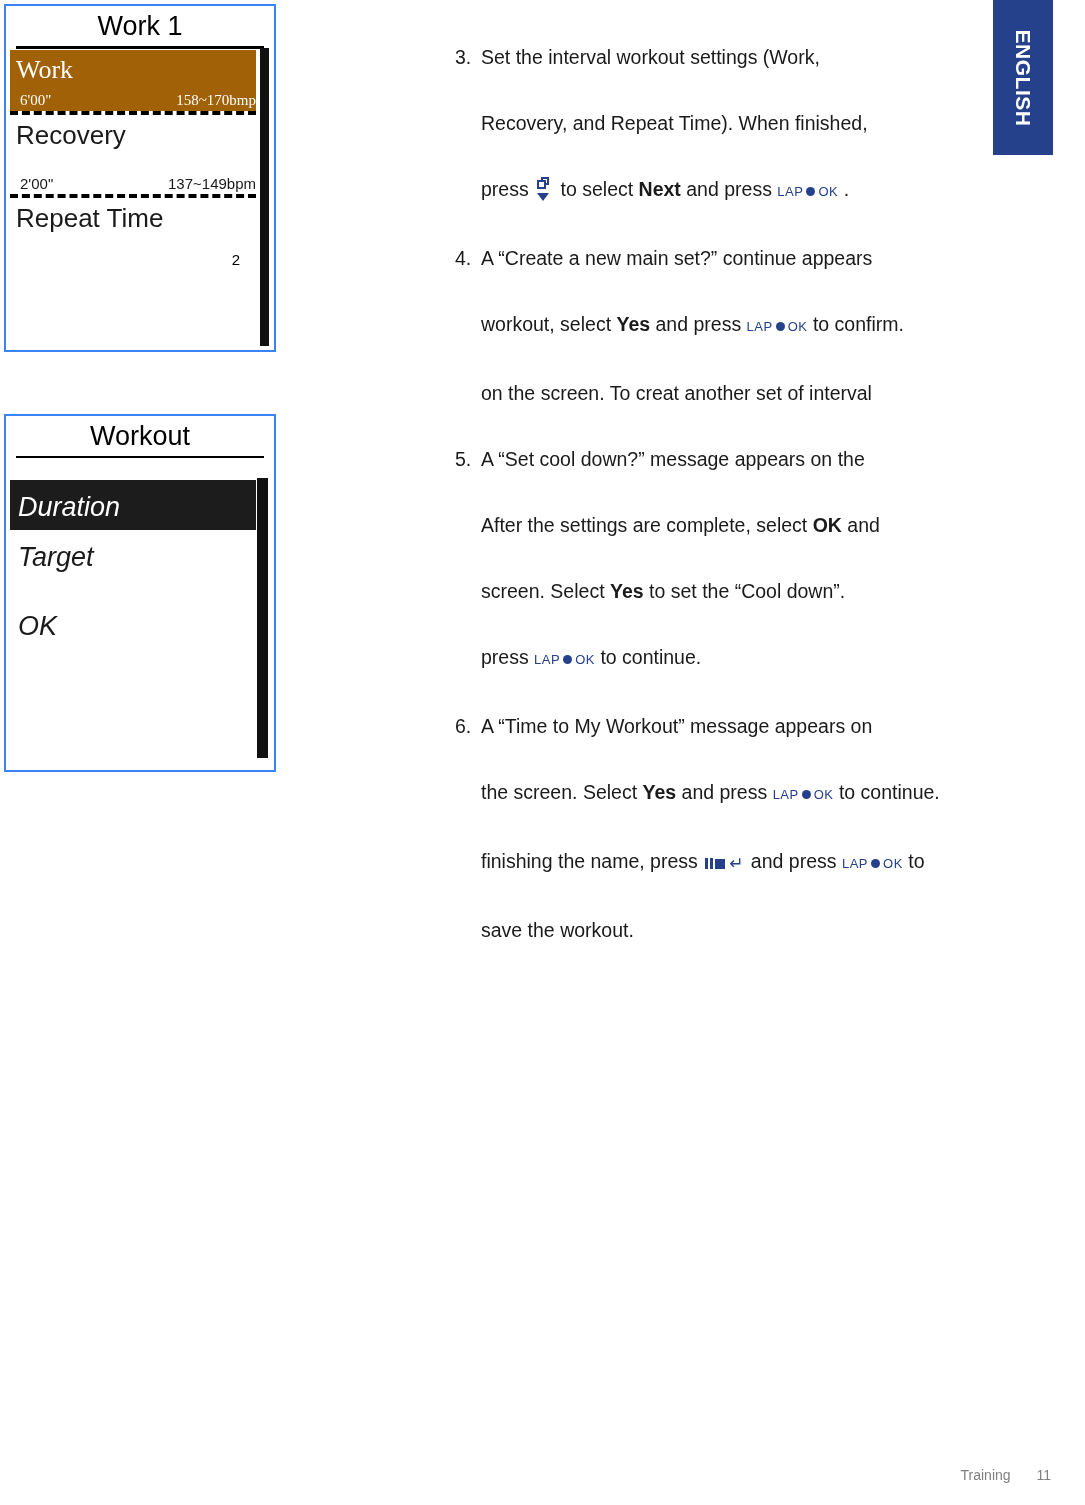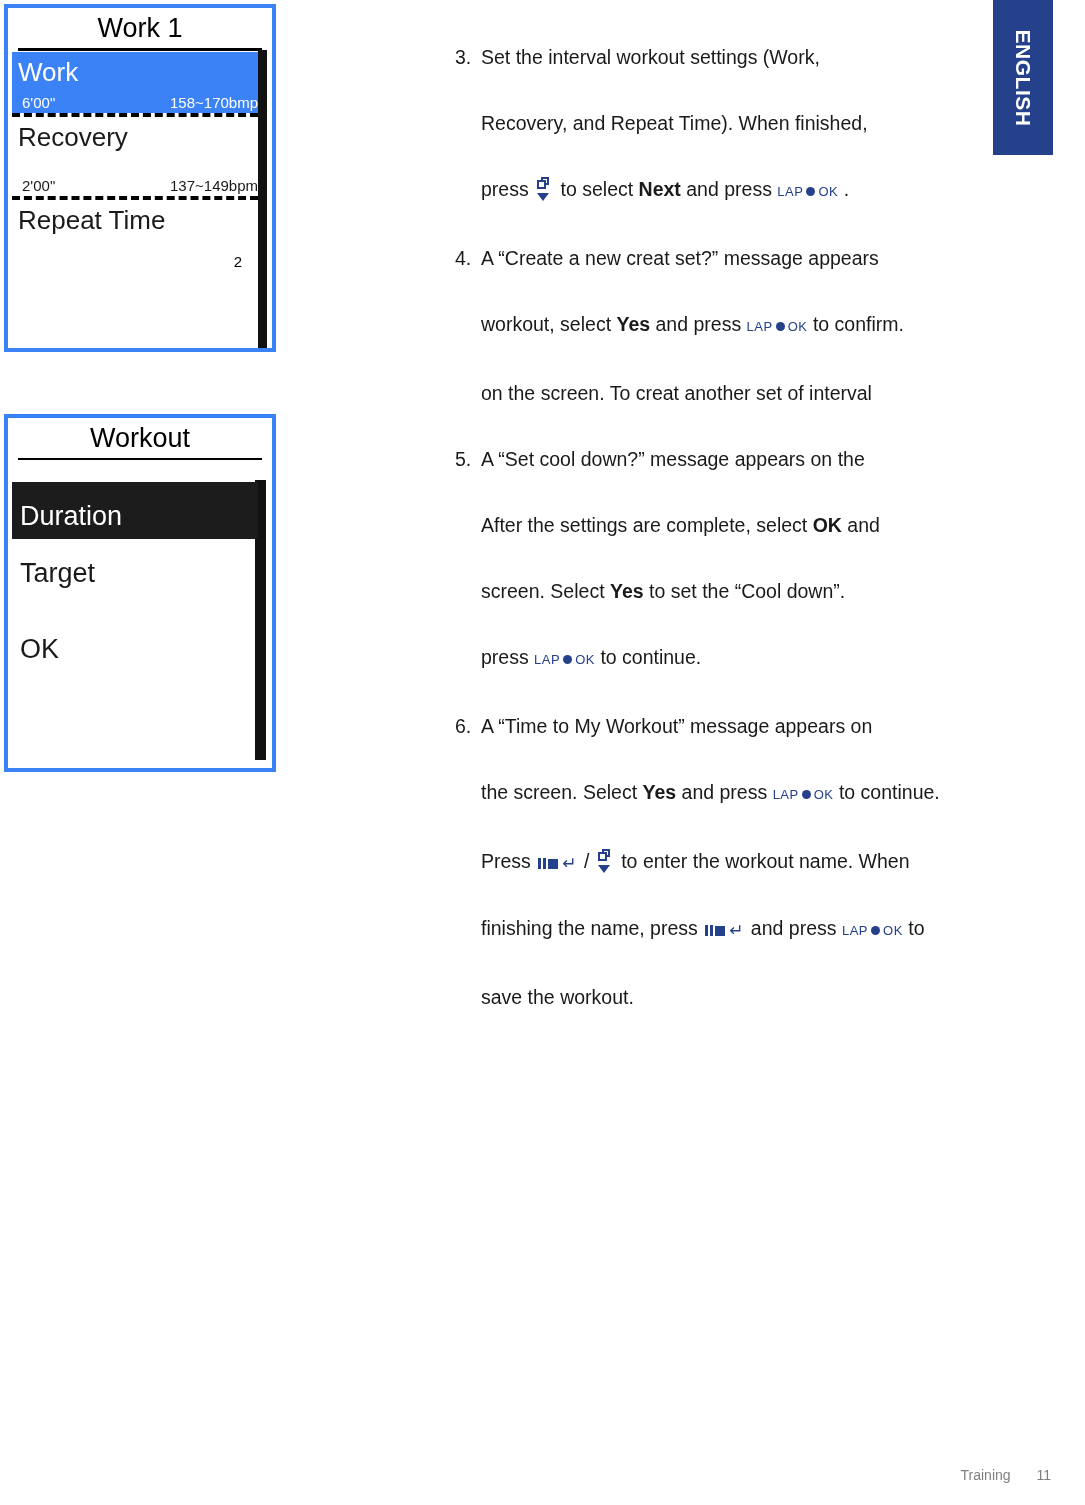--- a/index.html
+++ b/index.html
@@ -35,21 +35,21 @@
     font-weight: bold;
     font-size: 21px;
     letter-spacing: 0.5px;
     font-family: "Liberation Sans", sans-serif;
   }
 
   
   .device-screen {
     position: absolute;
     background: #ffffff;
-    border: 4px solid #3b82f6;
+    border: 2px solid #3b82f6;
     box-sizing: border-box;
     font-family: "Liberation Sans", sans-serif;
     overflow: hidden;
   }
   #screen-work {
     left: 4px;
     top: 4px;
     width: 272px;
     height: 348px;
   }
@@ -97,22 +97,23 @@
     position: absolute;
     left: 4px;
     top: 44px;
     width: 246px;
   }
   .wrow {
     position: relative;
     box-sizing: border-box;
   }
   .wrow.selected {
-    background: #3b82f6;
+    background: #a16207;
     color: #ffffff;
+    font-family: Liberation Serif, serif;
   }
   .wrow .rname {
     font-size: 26px;
     line-height: 30px;
     padding: 5px 0 0 6px;
     white-space: nowrap;
   }
   .wrow .rvals {
     position: relative;
     height: 26px;
@@ -146,23 +147,24 @@
   
   #cool-list {
     position: absolute;
     left: 4px;
     top: 64px;
     width: 246px;
   }
   .crow {
     font-size: 27px;
     line-height: 32px;
-    padding: 18px 0 7px 8px;
+    padding: 11px 0 7px 8px;
     box-sizing: border-box;
     white-space: nowrap;
+    font-style: italic;
   }
   .crow.selected {
     background: #1c1c1c;
     color: #ffffff;
   }
 
   
   #steps {
     position: absolute;
     left: 455px;
@@ -363,40 +365,39 @@
       <span class="num">3.</span>
       <div class="body">
         <span class="ln">Set the interval workout settings (Work,</span>
         <span class="ln">Recovery, and Repeat Time). When finished,</span>
         <span class="ln">press <span class="btn-page"><span class="sq-back"></span><span class="sq-front"></span><span class="tri"></span></span> to select <b>Next</b> and press <span class="btn-lapok"><span>LAP</span><span class="dot"></span><span>OK</span></span> .</span>
       </div>
     </div>
     <div class="step">
       <span class="num">4.</span>
       <div class="body">
-        <span class="ln">A “Create a new creat set?” message appears</span>
+        <span class="ln">A “Create a new main set?” continue appears</span>
         <span class="ln">workout, select <b>Yes</b> and press <span class="btn-lapok"><span>LAP</span><span class="dot"></span><span>OK</span></span> to confirm.</span>
         <span class="ln">on the screen. To creat another set of interval</span>
       </div>
     </div>
     <div class="step">
       <span class="num">5.</span>
       <div class="body">
         <span class="ln">A “Set cool down?” message appears on the</span>
         <span class="ln">After the settings are complete, select <b>OK</b> and</span>
         <span class="ln">screen. Select <b>Yes</b> to set the “Cool down”.</span>
         <span class="ln">press <span class="btn-lapok"><span>LAP</span><span class="dot"></span><span>OK</span></span> to continue.</span>
       </div>
     </div>
     <div class="step">
       <span class="num">6.</span>
       <div class="body">
         <span class="ln">A “Time to My Workout” message appears on</span>
         <span class="ln">the screen. Select <b>Yes</b> and press <span class="btn-lapok"><span>LAP</span><span class="dot"></span><span>OK</span></span> to continue.</span>
-        <span class="ln">Press <span class="btn-back"><span class="bars"><i></i><i></i></span><span class="sq"></span><span class="arw">↵</span></span> / <span class="btn-page"><span class="sq-back"></span><span class="sq-front"></span><span class="tri"></span></span> to enter the workout name. When</span>
         <span class="ln">finishing the name, press <span class="btn-back"><span class="bars"><i></i><i></i></span><span class="sq"></span><span class="arw">↵</span></span> and press <span class="btn-lapok"><span>LAP</span><span class="dot"></span><span>OK</span></span> to</span>
         <span class="ln">save the workout.</span>
       </div>
     </div>
   </div>
 
 <div id="footer">
   <span class="sect">Training</span>
   <span>11</span>
 </div>

